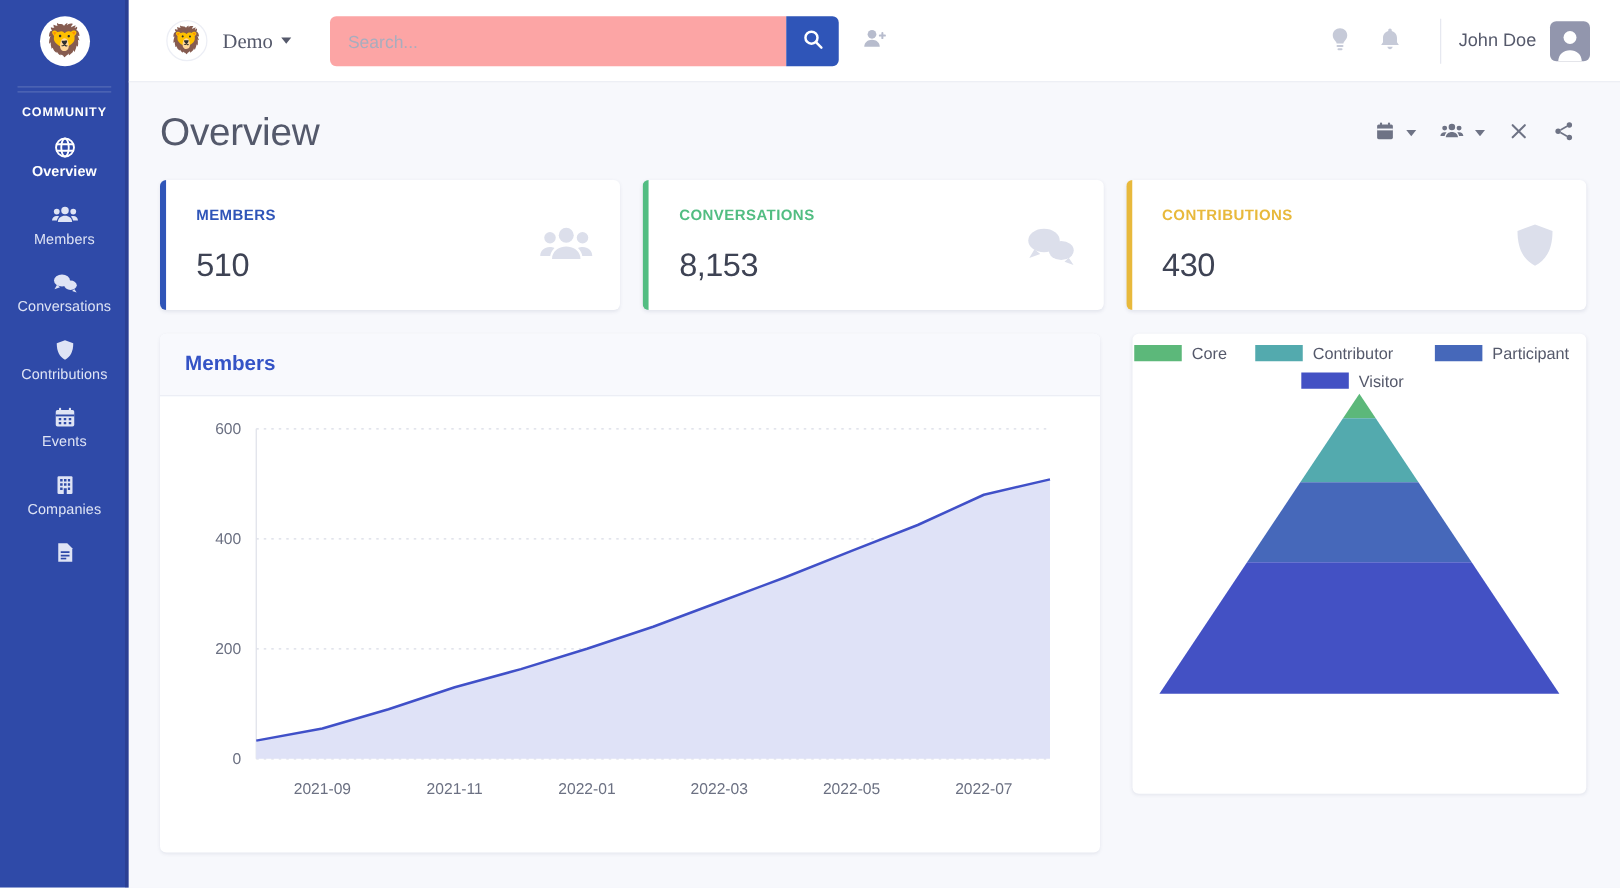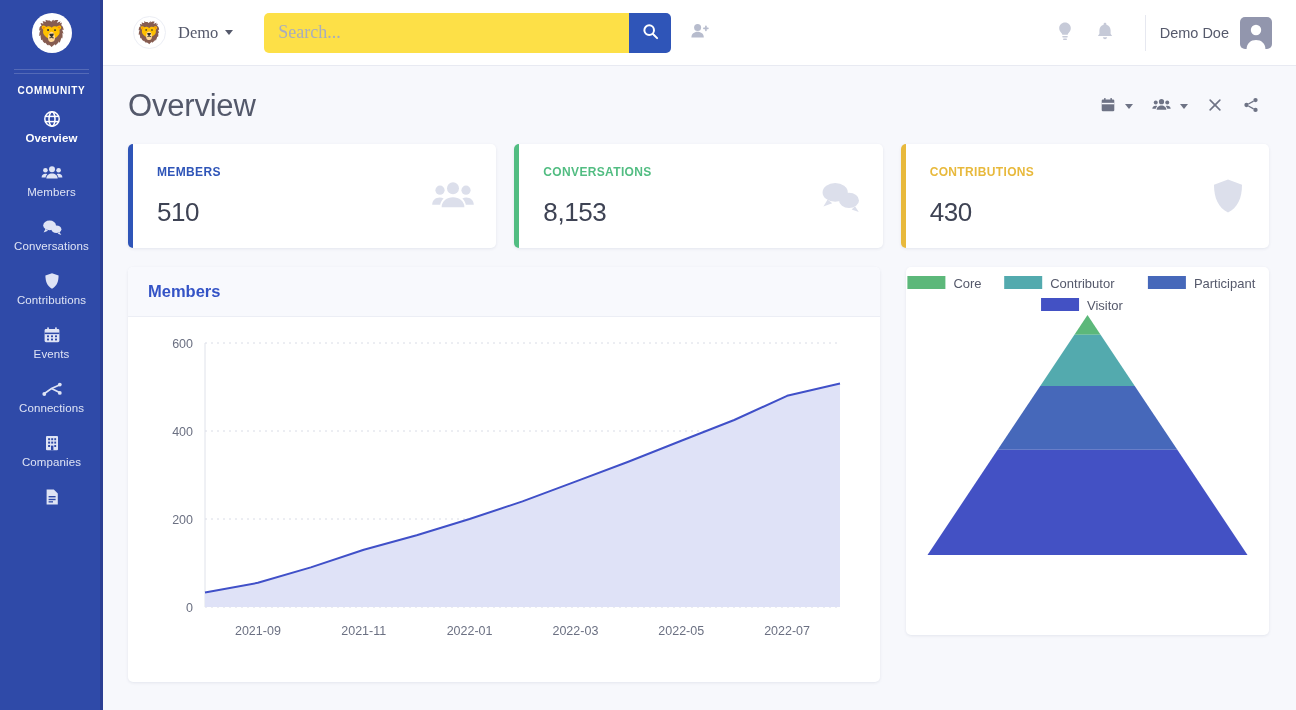--- a/index.html
+++ b/index.html
@@ -86,24 +86,24 @@
     border-right: 4.5px solid transparent;
     border-top: 5.5px solid #55596b;
     vertical-align: middle;
   }
   .search-wrap {
     margin-left: 31px; display: flex; align-items: center;
   }
   .search-input {
     width: 365px; height: 40px;
     border: none; outline: none;
-    background: #fde047;
+    background: #fca5a5;
     border-radius: 5px 0 0 5px;
-    padding: 0 14px; font-size: 18px; color: #4a4f62;
-    font-family: Liberation Serif, serif;
+    padding: 0 14px; font-size: 14px; color: #4a4f62;
+    font-family: Liberation Sans, sans-serif;
   }
   .search-input::placeholder { color: #a8adbe; }
   .search-btn {
     width: 42px; height: 40px;
     background: #2f55b8; border: none; cursor: pointer;
     border-radius: 0 5px 5px 0;
     display: flex; align-items: center; justify-content: center;
   }
   .adduser-btn {
     margin-left: 18px; background: none; border: none; cursor: pointer;
@@ -268,32 +268,20 @@
         <rect x="5" y="13.6" width="2" height="1.8" fill="#2f4aa8"></rect>
         <rect x="9" y="13.6" width="2" height="1.8" fill="#2f4aa8"></rect>
         <rect x="13" y="13.6" width="2" height="1.8" fill="#2f4aa8"></rect>
         <rect x="5.2" y="2.2" width="1.7" height="3.2" rx=".7"></rect>
         <rect x="13.1" y="2.2" width="1.7" height="3.2" rx=".7"></rect>
       </svg>
     </span>
     <span class="nav-label">Events</span>
   </a>
 
-  <a class="nav-item" href="#">
-    <span class="nav-ico">
-      <svg width="22" height="20" viewBox="0 0 22 20" fill="none" stroke="currentColor" stroke-width="1.6">
-        <path d="M3.5 14.5 L10.5 9.5 L18.5 6"></path>
-        <path d="M10.5 9.5 L18.5 13.5"></path>
-        <circle cx="3.3" cy="15" r="1.9" fill="currentColor" stroke="none"></circle>
-        <circle cx="18.8" cy="5.6" r="1.9" fill="currentColor" stroke="none"></circle>
-        <circle cx="18.8" cy="13.9" r="1.9" fill="currentColor" stroke="none"></circle>
-      </svg>
-    </span>
-    <span class="nav-label">Connections</span>
-  </a>
 
 
   <a class="nav-item" href="#">
     <span class="nav-ico">
       <svg width="20" height="20" viewBox="0 0 20 20" fill="currentColor">
         <rect x="4" y="3" width="12" height="14.2" rx="1"></rect>
         <rect x="6.1" y="5.2" width="2" height="2" fill="#2f4aa8"></rect>
         <rect x="9.2" y="5.2" width="2" height="2" fill="#2f4aa8"></rect>
         <rect x="12.3" y="5.2" width="1.8" height="2" fill="#2f4aa8"></rect>
         <rect x="6.1" y="8.6" width="2" height="2" fill="#2f4aa8"></rect>
@@ -361,21 +349,21 @@
     </button>
     <button class="icon-btn">
       <span>
         <svg width="20" height="21" viewBox="0 0 20 21" fill="#c6cad8">
           <path d="M10 1.8c-.8 0-1.4.6-1.4 1.4v.6C6.1 4.5 4.4 6.7 4.4 9.3v3.5l-1.5 2.2h14.2l-1.5-2.2V9.3c0-2.6-1.7-4.8-4.2-5.5v-.6c0-.8-.6-1.4-1.4-1.4z"></path>
           <path d="M7.9 16.3c.2 1.2 1.1 2 2.1 2s1.9-.8 2.1-2z"></path>
         </svg>
       </span>
     </button>
     <div class="vdiv"></div>
-    <span class="user-name">Demo Doe</span>
+    <span class="user-name">John Doe</span>
     <div class="avatar">
       <svg width="30" height="30" viewBox="0 0 30 30" fill="#ffffff">
         <circle cx="15" cy="11" r="5.2"></circle>
         <path d="M5.6 30c0-5.5 4.2-8.9 9.4-8.9s9.4 3.4 9.4 8.9z"></path>
       </svg>
     </div>
   </div>
 </div>
 
 <div id="main">

